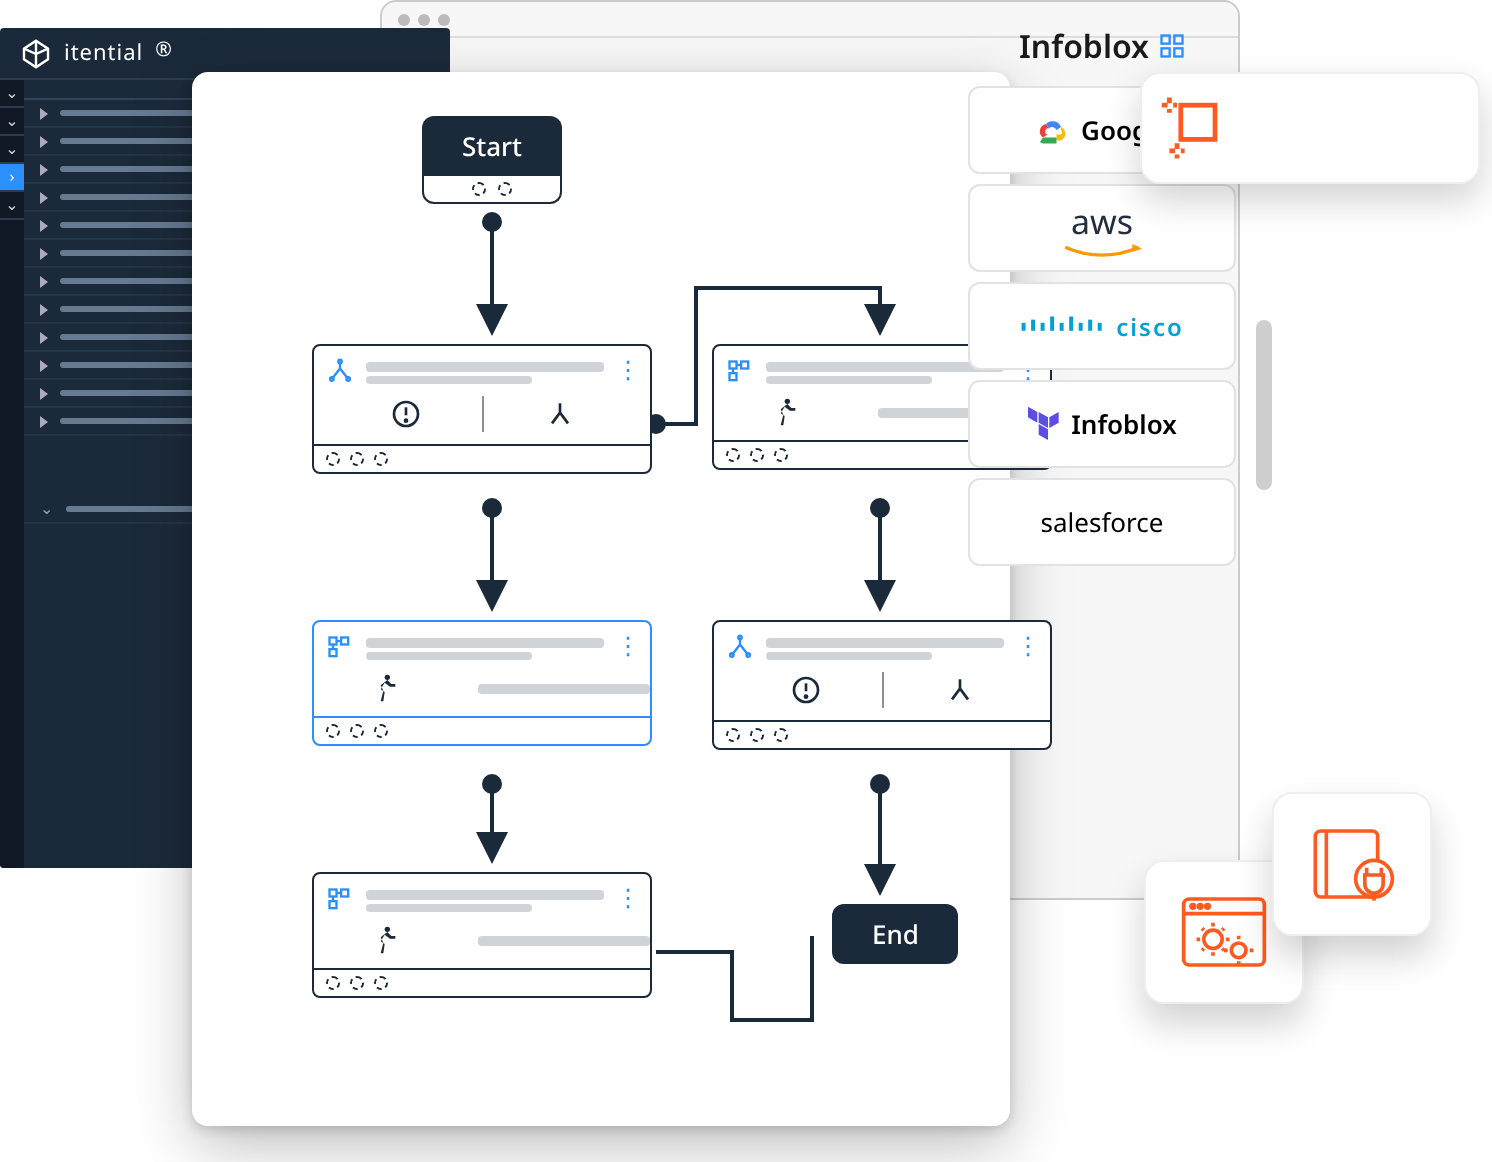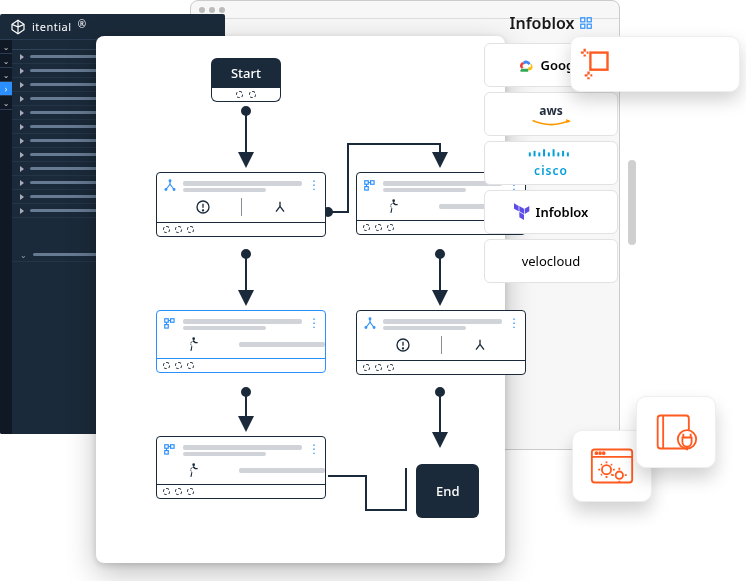--- a/index.html
+++ b/index.html
@@ -49,21 +49,21 @@
   .vsep { width: 1px; height: 18px; background: #8a8f98; }
   .task-foot { border-top: 1.5px solid #1b2a3a; height: 14px; display: flex; align-items: center; gap: 5px; padding-left: 6px; }
   .task.sel .task-foot { border-top-color: #2b8fff; }
 
   
   .t1 { top: 136px; left: 60px; } 
   .t2 { top: 274px; left: 60px; } 
   .t3 { top: 400px; left: 60px; } 
   .t4 { top: 136px; left: 260px; } 
   .t5 { top: 274px; left: 260px; } 
-  .end-pill { position: absolute; top: 428px; left: 320px; padding: 18px 20px; text-align: right; }
+  .end-pill { position: absolute; top: 416px; left: 320px; padding: 6px 20px; text-align: right; }
 
   .arrow-layer { position: absolute; inset: 0; width: 100%; height: 100%; }
 
   
   .integrations { position: absolute; top: 12px; left: 484px; width: 134px; }
   .firstbrand { color: #1a1a1a; font-size: 16px; font-weight: 600; display: flex; align-items: center; justify-content: center; gap: 4px; padding-bottom: 4px; }
   .int-card { height: 44px; margin: 5px 0; border: 1px solid #e2e2e2; border-radius: 6px; background: #fff; display: flex; align-items: center; justify-content: center; gap: 6px; font-size: 13px; font-weight: 600; }
   .scrolltrack { position: absolute; top: 160px; left: 628px; width: 8px; height: 85px; border-radius: 4px; background: #cfcfcf; }
 
   
@@ -382,31 +382,31 @@
     <svg width="18" height="14" viewBox="0 0 24 18">
         <path fill="#EA4335" d="M6 14a5 5 0 0 1 2-9l2 3a2 2 0 0 0-1 4Z"></path>
         <path fill="#4285F4" d="M8 5a6 6 0 0 1 10 2l-3 2a3 3 0 0 0-5-1Z"></path>
         <path fill="#FBBC05" d="M18 7a5 5 0 0 1 0 9h-3v-4h3a2 2 0 0 0 0-3Z"></path>
         <path fill="#34A853" d="M6 14h9v4H6a5 5 0 0 1-2-1Z"></path>
       </svg>
     <span style="font-family:'Product Sans',system-ui">Google</span>
   </div>
 
   <div class="int-card" style="flex-direction:column;gap:0">
-    <span style="font-weight:700;font-size:12px;color:#232f3e">aws</span>
+    <span style="font-weight:400;font-size:17px;color:#232f3e">aws</span>
     <svg width="40" height="8" viewBox="0 0 50 10">
         <path d="M2 2 Q25 12 48 2" fill="none" stroke="#ff9900" stroke-width="2"></path>
         <path d="M44 0 L50 3 L44 5 Z" fill="#ff9900"></path>
       </svg>
   </div>
 
 
 
 
-  <div class="int-card" style="flex-direction:column;gap:2px">
+  <div class="int-card" style="flex-direction:row;gap:2px">
     <svg width="46" height="12" viewBox="0 0 58 14">
         <g fill="#049fd9">
           <rect x="1" y="5" width="2.5" height="5"></rect>
           <rect x="7" y="3" width="2.5" height="7"></rect>
           <rect x="13" y="5" width="2.5" height="5"></rect>
           <rect x="19" y="1" width="2.5" height="9"></rect>
           <rect x="25" y="5" width="2.5" height="5"></rect>
           <rect x="31" y="1" width="2.5" height="9"></rect>
           <rect x="37" y="5" width="2.5" height="5"></rect>
           <rect x="43" y="3" width="2.5" height="7"></rect>
@@ -422,21 +422,21 @@
           <path d="M0 0 L7 4 L7 12 L0 8 Z"></path>
           <path d="M8 4 L15 8 L15 16 L8 12 Z"></path>
           <path d="M16 8 L23 4 L23 12 L16 16 Z"></path>
           <path d="M8 13 L15 17 L15 25 L8 21 Z"></path>
         </g>
       </svg>
     <span>Infoblox</span>
   </div>
 
   <div class="int-card">
-    <span style="font-weight:400">velocloud</span>
+    <span style="font-weight:400">salesforce</span>
   </div>
 </div>
 
 <div class="scrolltrack"></div>
 
 <div class="callout">
   <div class="cicon">
     <svg width="38" height="38" viewBox="0 0 40 40" fill="none" stroke="currentColor" stroke-width="2.5">
         <rect x="12" y="8" width="18" height="18"></rect>
         <path d="M6 4 L6 12 M2 8 L10 8" stroke-dasharray="3 3"></path>

